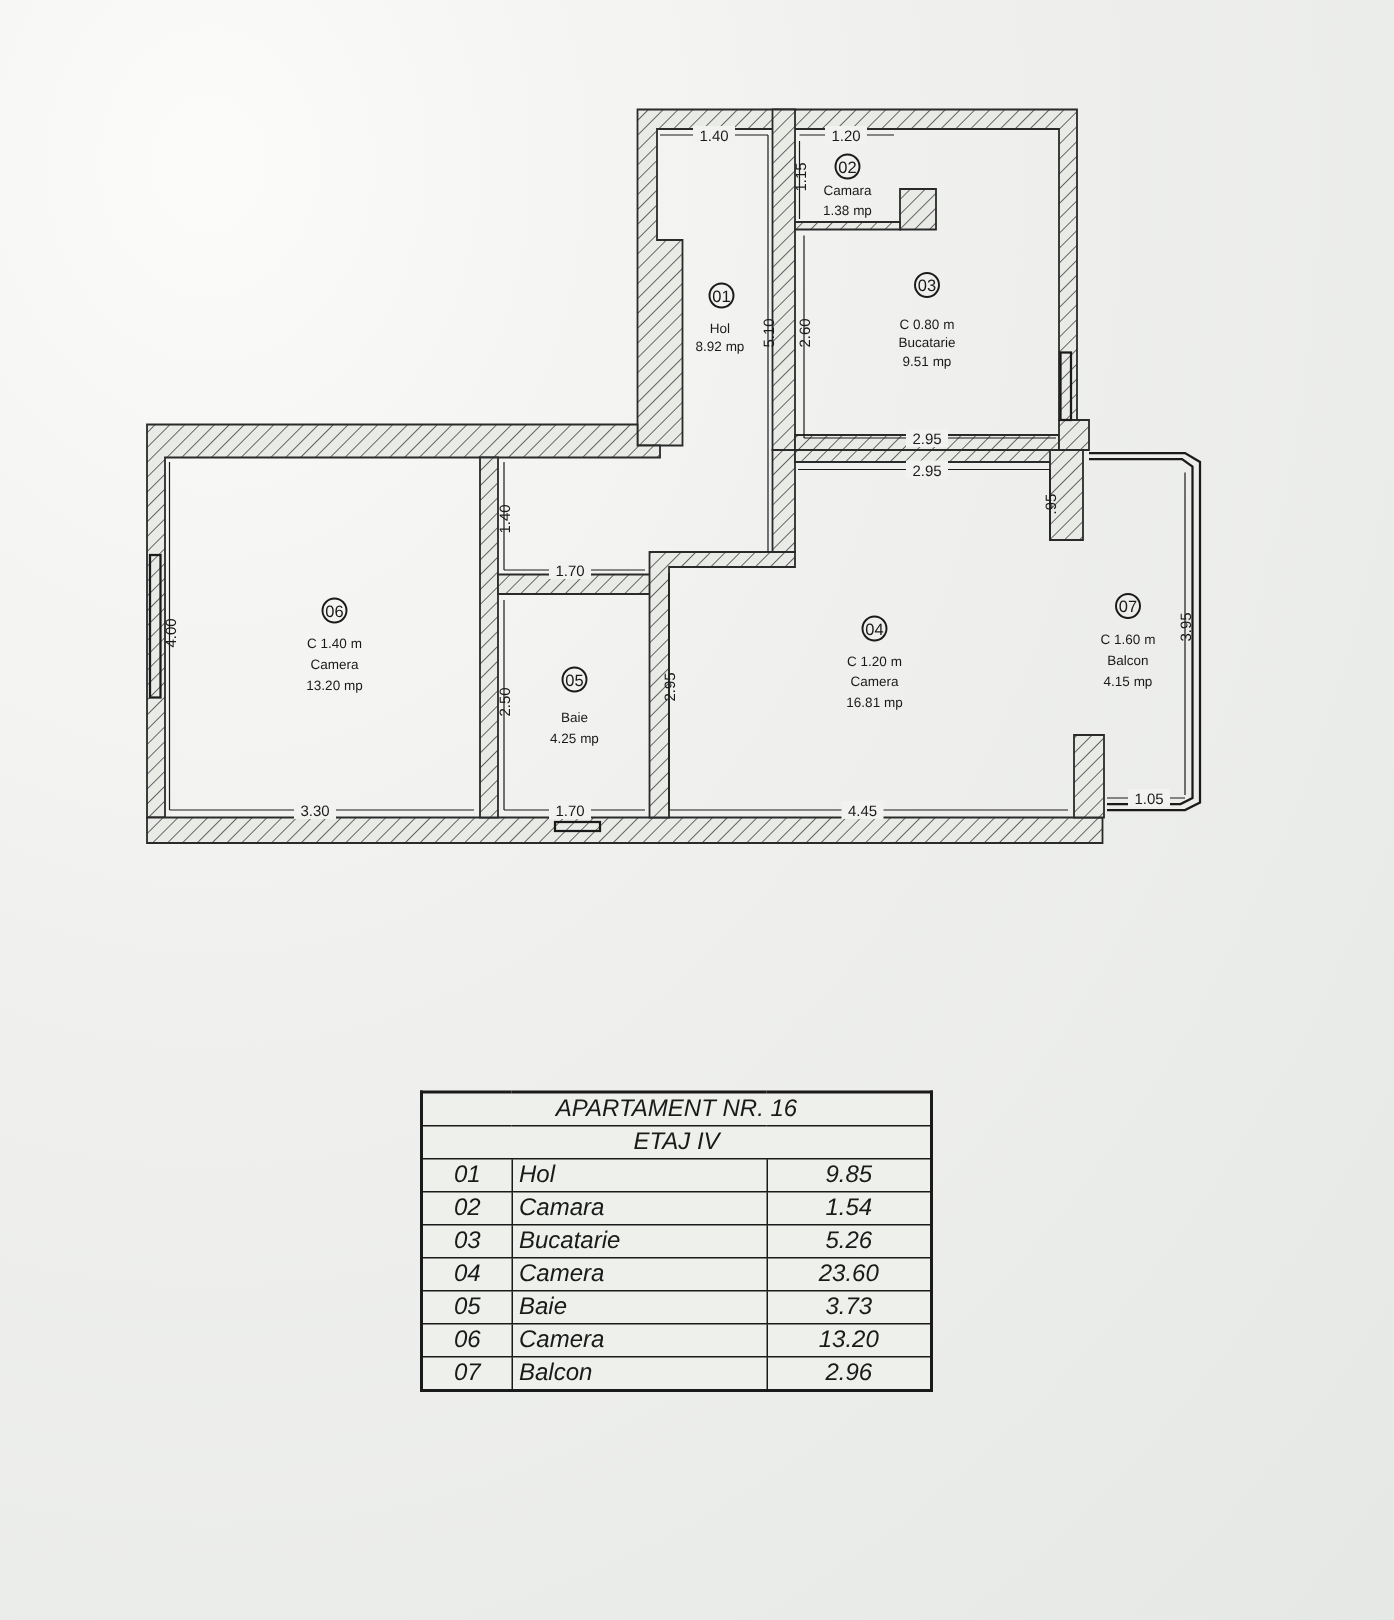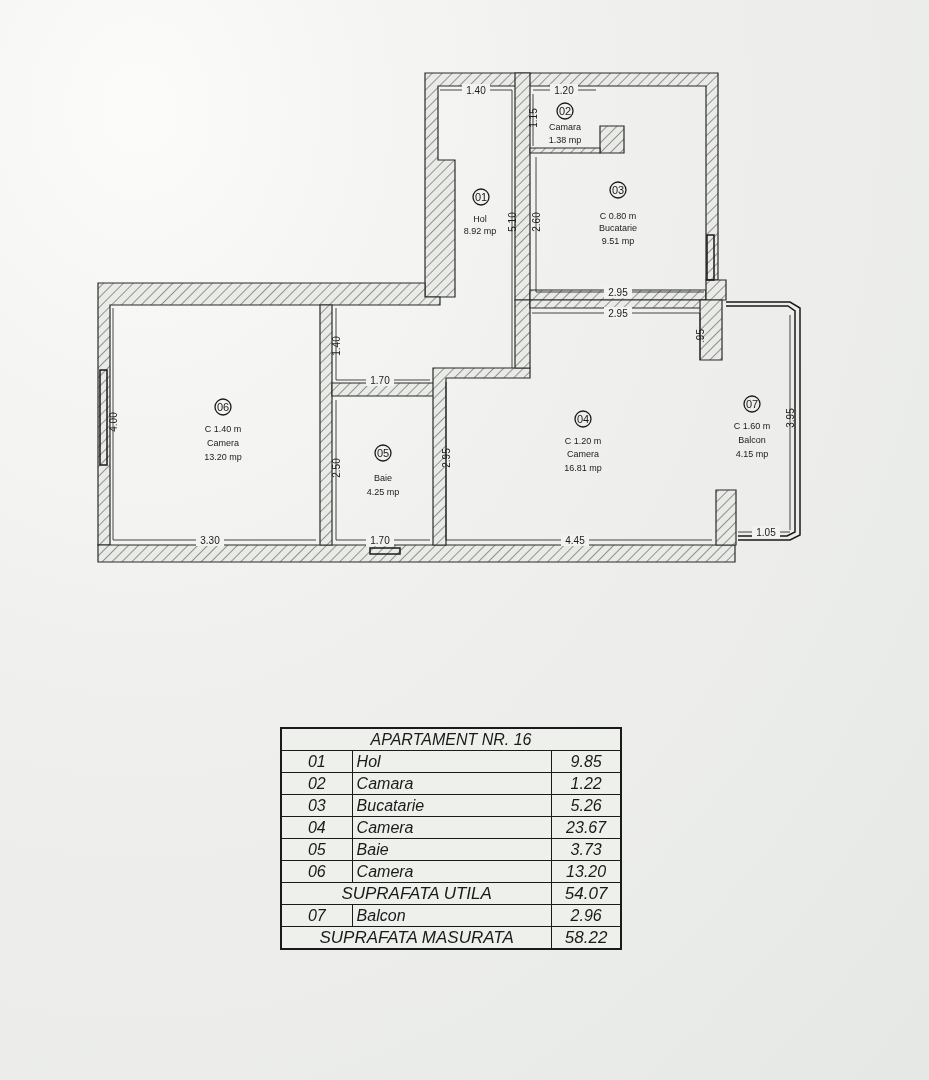--- a/index.html
+++ b/index.html
@@ -155,57 +155,52 @@
     <text class="lbl" x="752" y="443" text-anchor="middle">Balcon</text>
     <text class="lbl" x="752" y="457" text-anchor="middle">4.15 mp</text>
   </g>
 </svg>
 
 <table class="summary">
   <tbody>
       <tr class="title-row">
         <td colspan="3" class="c">APARTAMENT NR. 16</td>
       </tr>
+  <tr class="title-row">
+        <td colspan="3" class="c">ETAJ IV</td>
+      </tr>
   <tr>
         <td class="c">01</td>
         <td>Hol</td>
         <td class="c">9.85</td>
       </tr>
   <tr>
         <td class="c">02</td>
         <td>Camara</td>
-        <td class="c">1.22</td>
+        <td class="c">1.54</td>
       </tr>
   <tr>
         <td class="c">03</td>
         <td>Bucatarie</td>
         <td class="c">5.26</td>
       </tr>
   <tr>
         <td class="c">04</td>
         <td>Camera</td>
-        <td class="c">23.67</td>
+        <td class="c">23.60</td>
       </tr>
   <tr>
         <td class="c">05</td>
         <td>Baie</td>
         <td class="c">3.73</td>
       </tr>
   <tr>
         <td class="c">06</td>
         <td>Camera</td>
         <td class="c">13.20</td>
       </tr>
-  <tr class="total">
-        <td colspan="2" class="c">SUPRAFATA UTILA</td>
-        <td class="c">54.07</td>
-      </tr>
   <tr>
         <td class="c">07</td>
         <td>Balcon</td>
         <td class="c">2.96</td>
       </tr>
-  <tr class="total">
-        <td colspan="2" class="c">SUPRAFATA MASURATA</td>
-        <td class="c">58.22</td>
-      </tr>
 </tbody>
   </table>
 
 </body></html>

